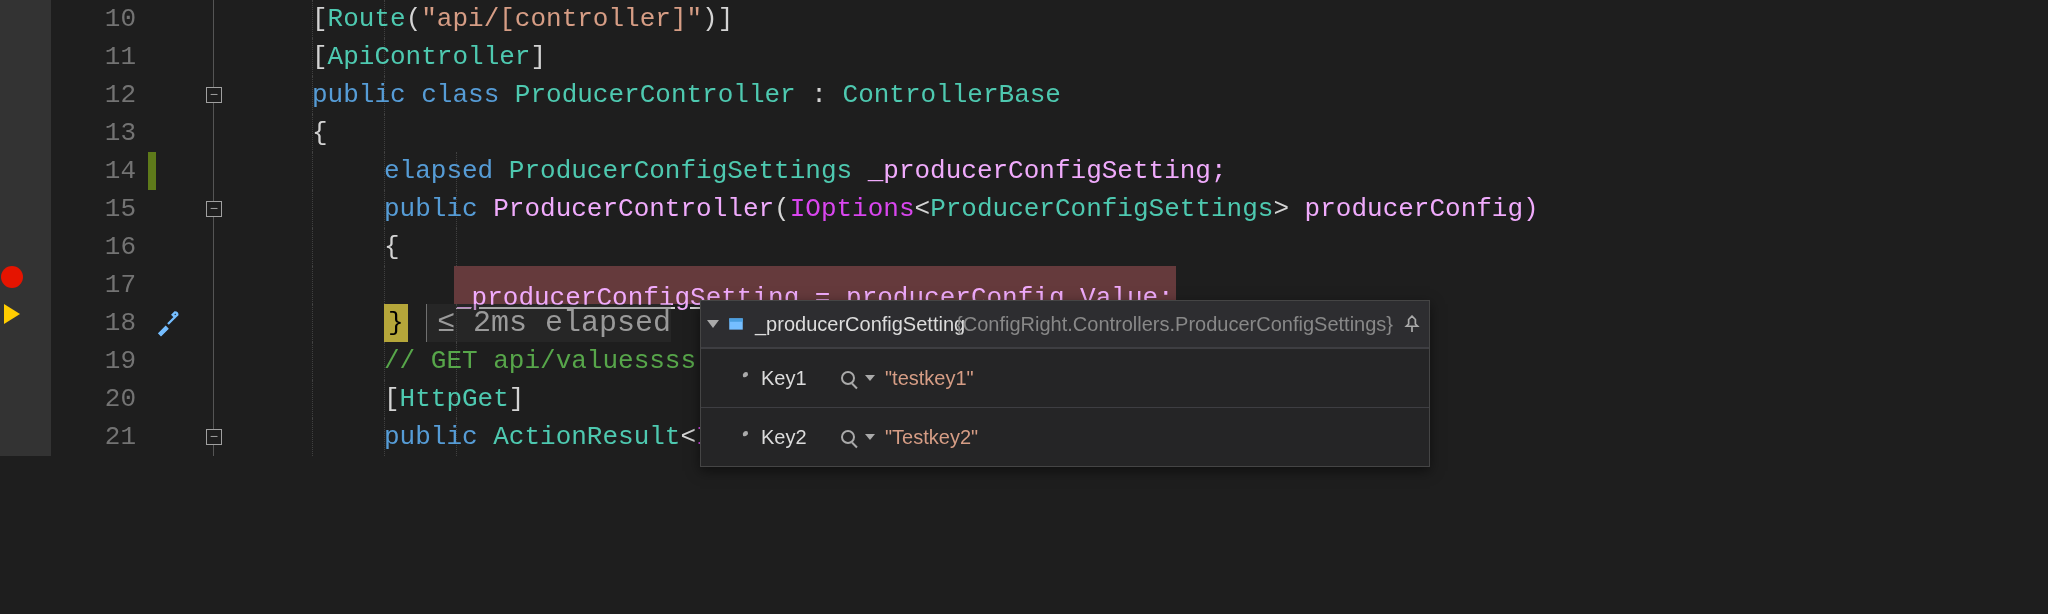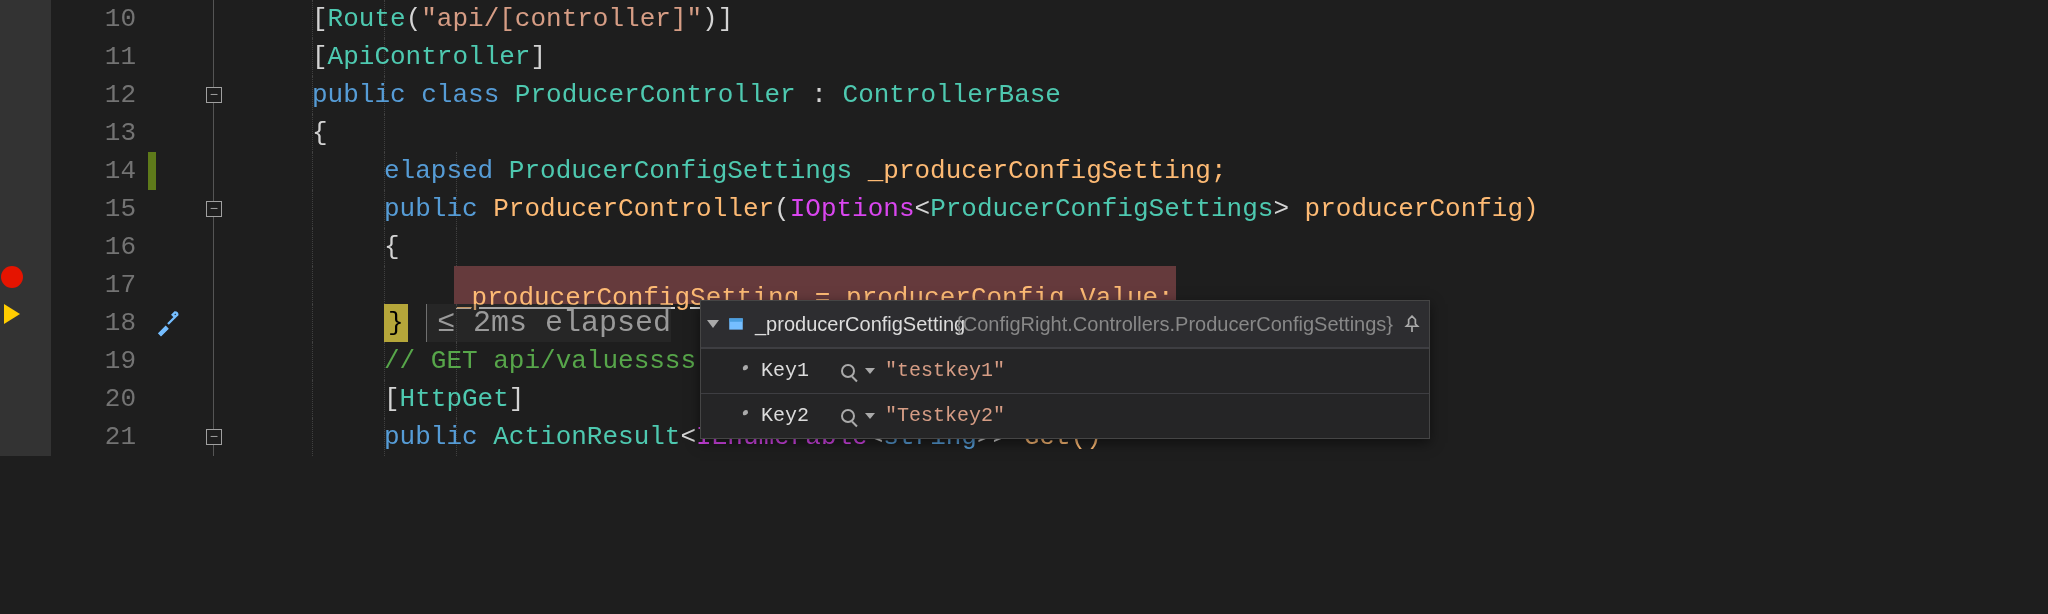--- a/index.html
+++ b/index.html
@@ -119,21 +119,21 @@
   .codeline {
     position: absolute;
     left: 0;
     top: 0;
     padding-left: 0;
   }
   .kw { color: #569cd6; }
   .type { color: #4ec9b0; }
   .str { color: #d69d85; }
   .punct { color: #d4d4d4; }
-  .id { color: #fdba74; text-align: right; }
+  .id { color: #f0abfc; text-align: right; }
   .comment { color: #57a64a; margin-top: 43px; }
   .iface { color: #d946ef; }
   .hl-current {
     position: absolute;
     background: #653a3c;
     padding: 13px 2px;
     text-decoration: underline;
   }
   .hl-exec {
     position: absolute;
@@ -166,25 +166,24 @@
   .tooltip .tt-head {
     display: flex;
     align-items: center;
     padding: 4px 8px;
     border-bottom: 1px solid #3e3e42;
     gap: 10px;
   }
   .tooltip .tt-row {
     display: flex;
     align-items: center;
-    padding: 3px 8px;
+    padding: 10px 8px;
     gap: 10px;
     border-top: 1px solid #3e3e42;
     background: #252526;
-    font-family: Liberation Mono, monospace;
   }
   .tt-key { color: #dcdcdc; min-width: 70px; }
   .tt-val { color: #d69d85; }
   .tt-type { color: #888; }
   .tt-icon {
     width: 18px; height: 18px; flex-shrink: 0;
   }
   .tt-tri {
     width: 0; height: 0;
     border-top: 6px solid transparent;

